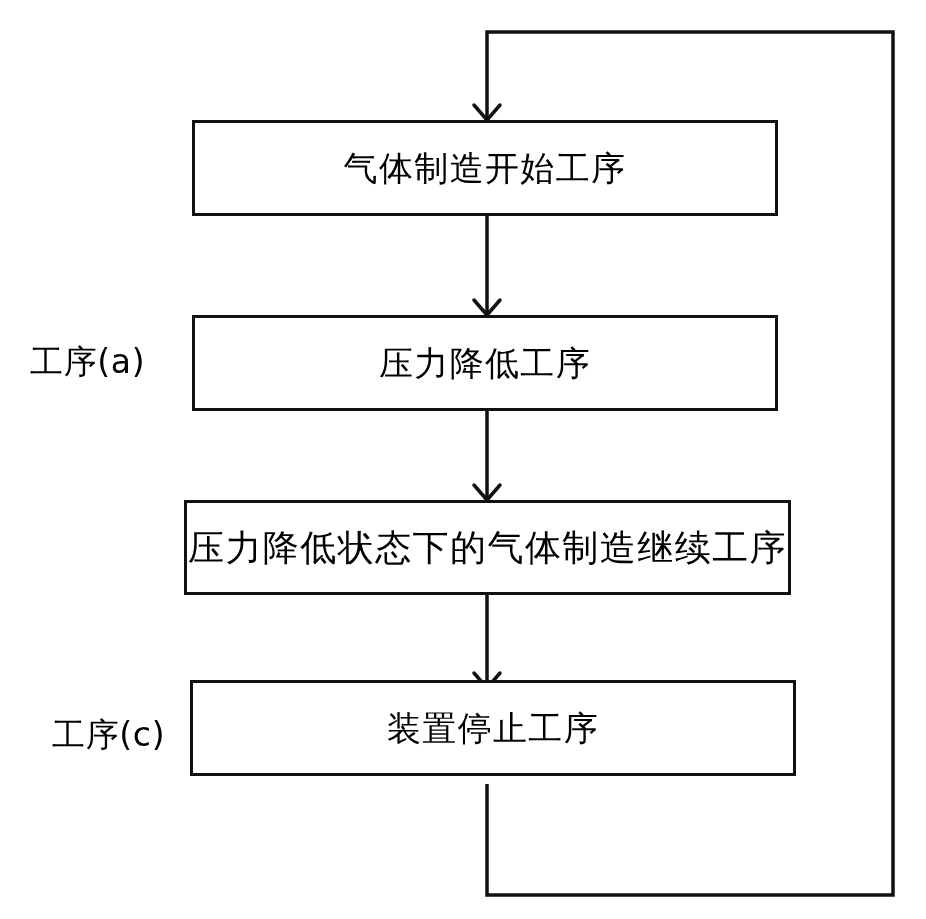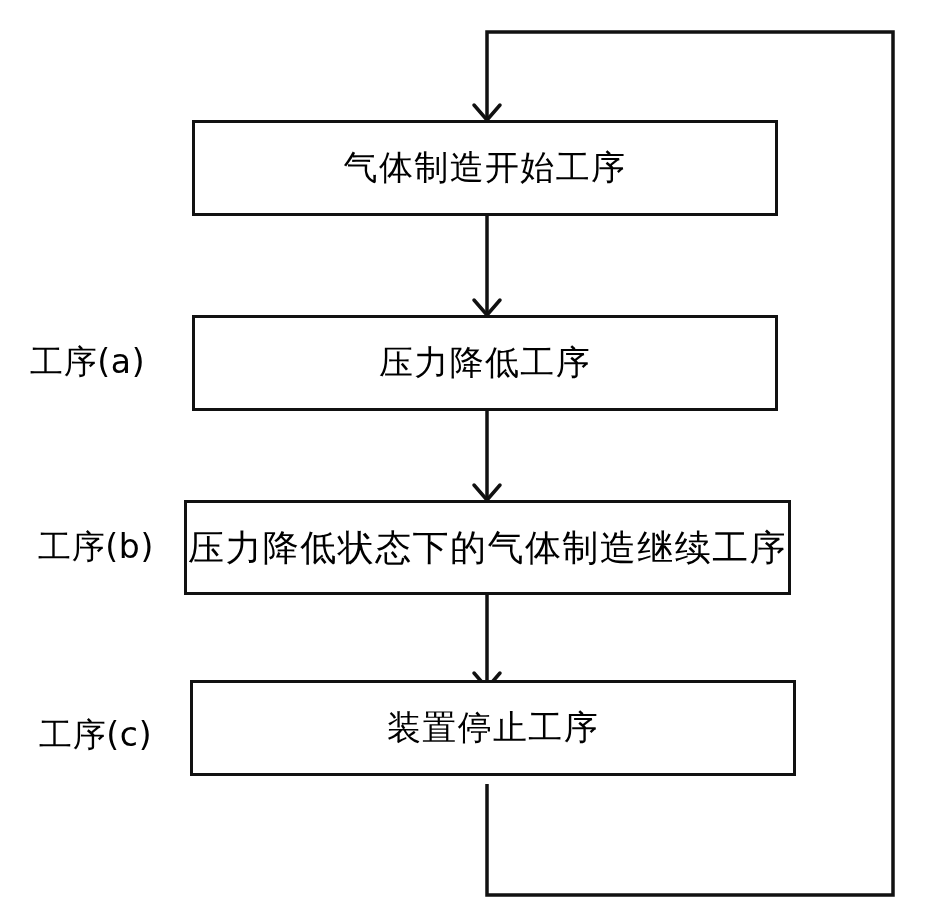--- a/index.html
+++ b/index.html
@@ -30,21 +30,20 @@
 
   
   .node {
     position: absolute;
     box-sizing: border-box;
     border: 3px solid #111111;
     background: #ffffff;
     display: flex;
     align-items: center;
     justify-content: center;
-    font-family: Liberation Serif, serif;
   }
   .node-label {
     color: #000000;
     font-weight: 500;
     letter-spacing: 0.04em;
     white-space: nowrap;
     line-height: 1;
   }
 
   #node-start  { left: 192px; top: 120px; width: 586px; height: 96px; }
@@ -61,21 +60,21 @@
   .stage-caption {
     position: absolute;
     color: #000000;
     font-size: 33px;
     letter-spacing: 0.02em;
     white-space: nowrap;
     line-height: 1;
   }
   #caption-a { left: 30px; top: 345px; }
   #caption-b { left: 38px; top: 530px; }
-  #caption-c { left: 39px; top: 718px; }
+  #caption-c { left: 52px; top: 718px; }
 </style>
 </head>
 <body>
 
 <div id="canvas">
 
   <svg id="wires" viewBox="0 0 926 919" width="926" height="919" aria-hidden="true">
     <g fill="none" stroke="#111111" stroke-width="3.5" stroke-linecap="butt" stroke-linejoin="miter">
 
       <path d="M 487 784 L 487 895 L 893 895 L 893 32 L 487 32 L 487 118"></path>
@@ -106,16 +105,15 @@
 
   <div class="node" id="node-a">
     <span class="node-label">压力降低工序</span>
   </div>
 
   <div class="node" id="node-c">
     <span class="node-label">装置停止工序</span>
   </div>
 
   <div class="stage-caption" id="caption-a">工序(a)</div>
-  <div class="stage-caption" id="caption-b">工序(b)</div>
   <div class="stage-caption" id="caption-c">工序(c)</div>
 
 </div>
 
 </body></html>

